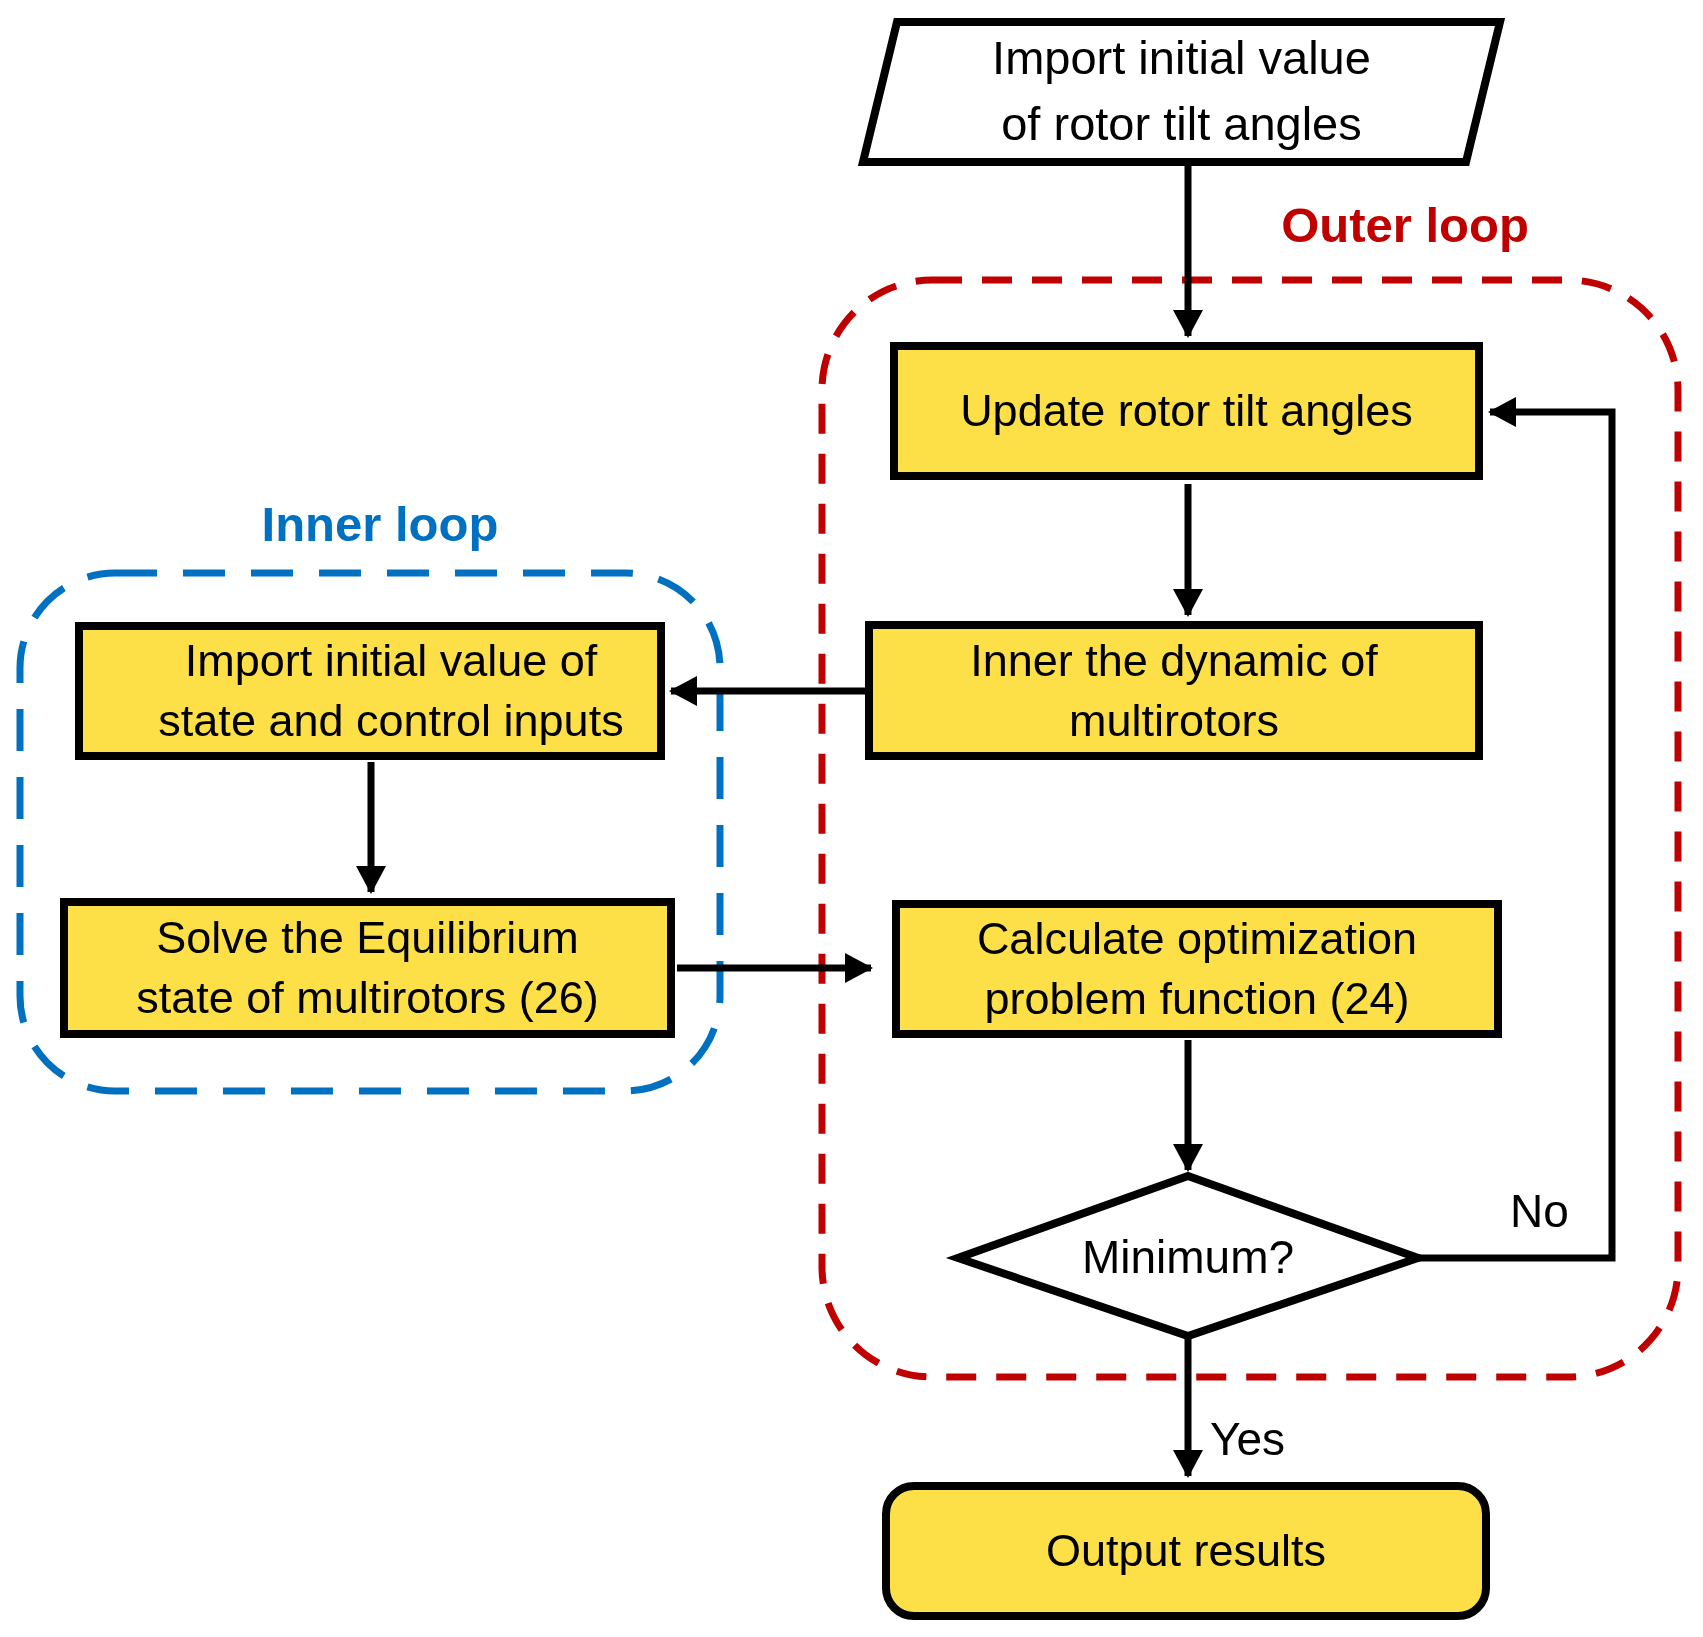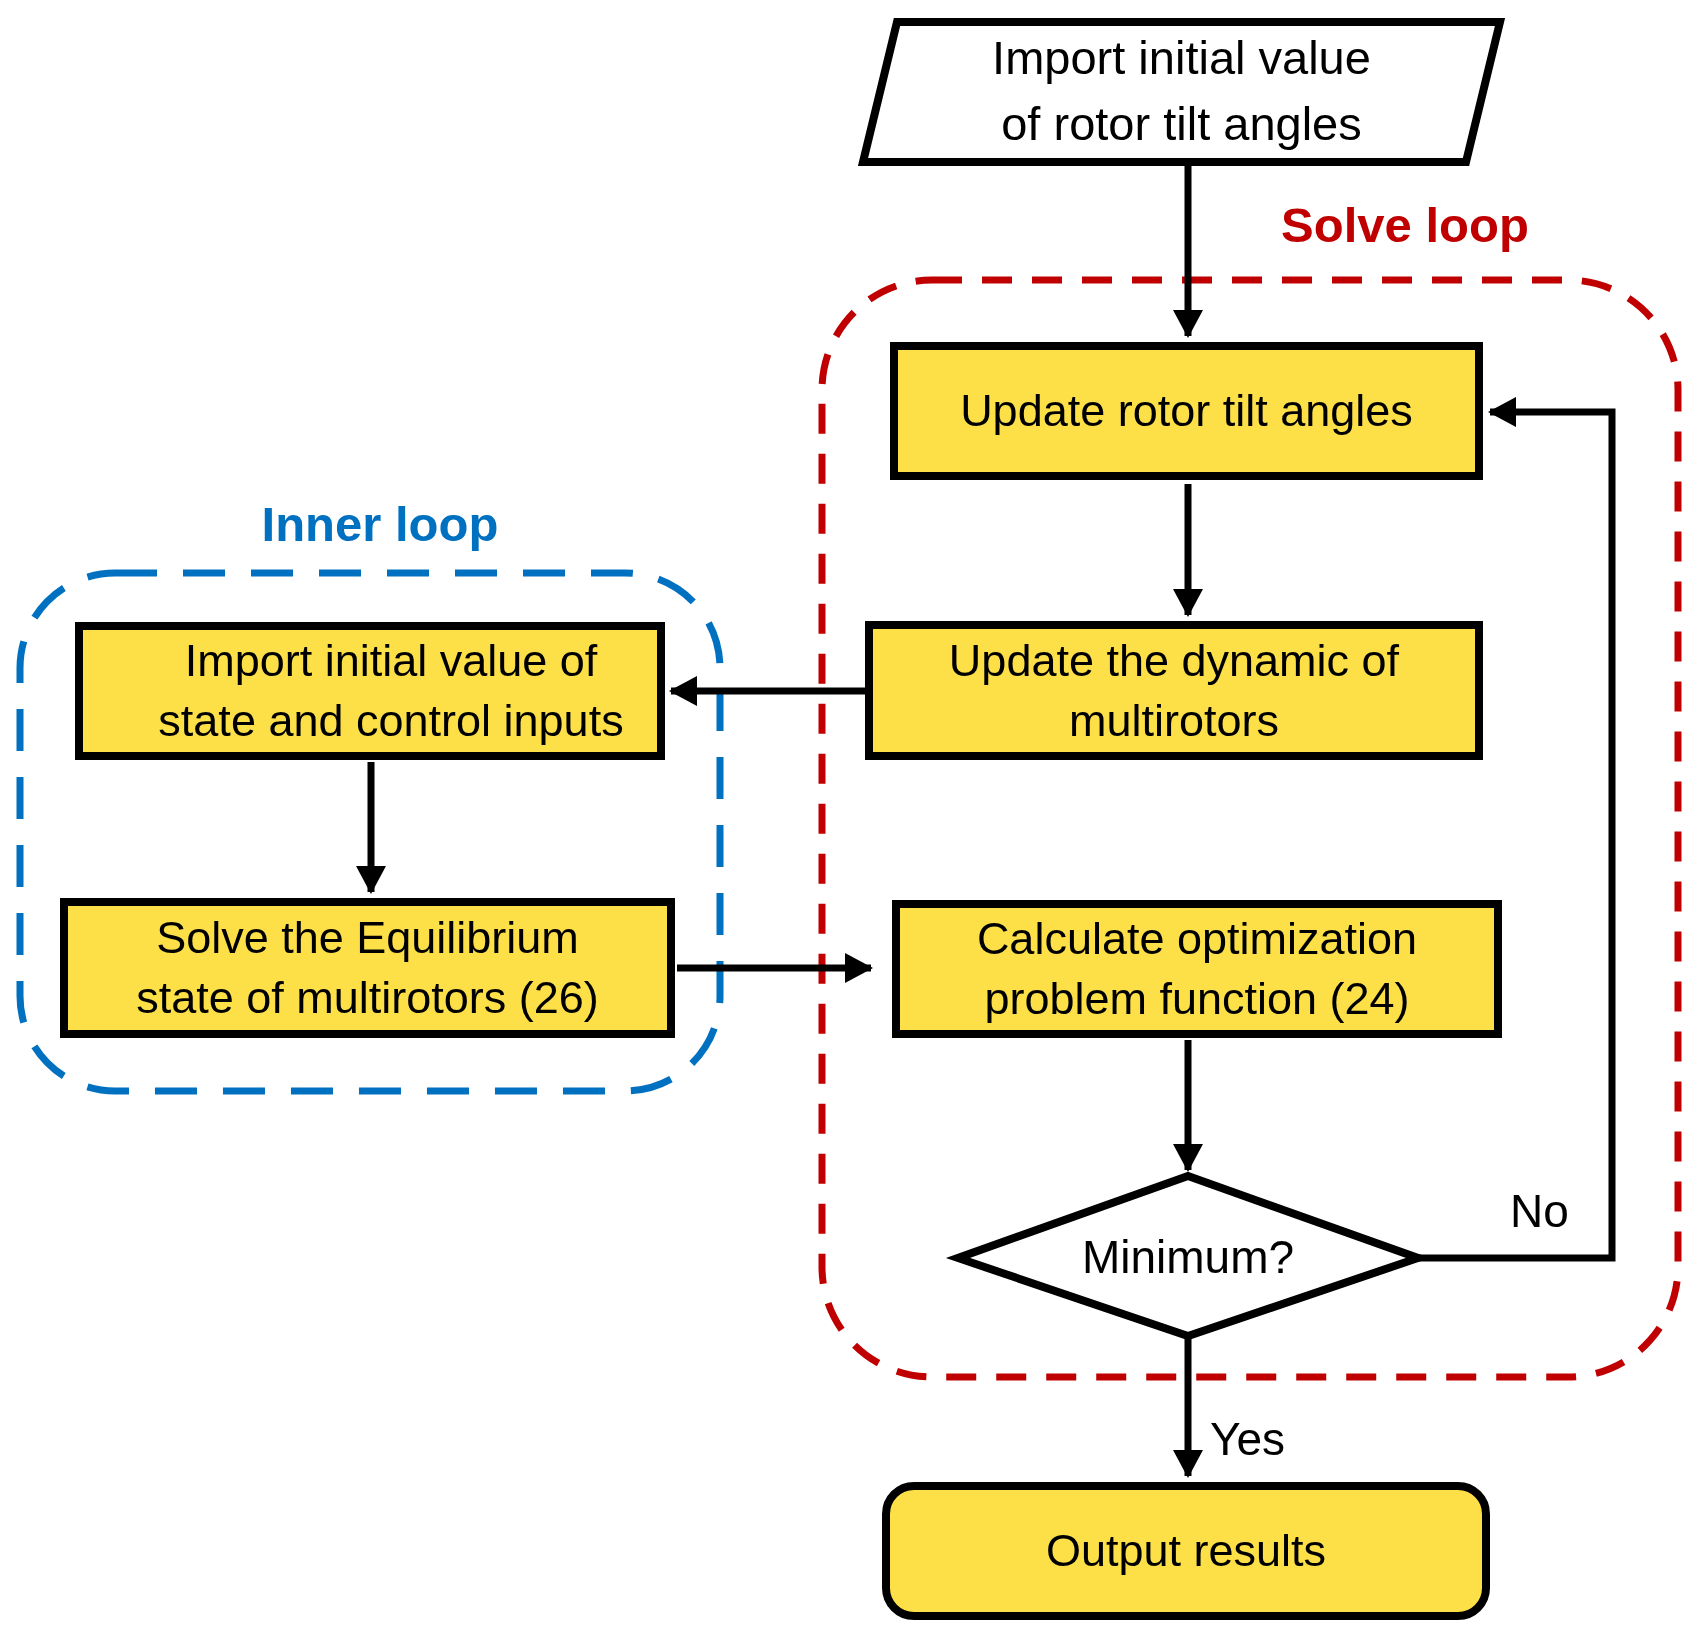--- a/index.html
+++ b/index.html
@@ -82,34 +82,34 @@
     <line x1="677" y1="968" x2="871" y2="968" stroke="#000" stroke-width="7" marker-end="url(#ah)"></line>
     <line x1="1188" y1="1040" x2="1188" y2="1170" stroke="#000" stroke-width="7" marker-end="url(#ah)"></line>
     <line x1="1188" y1="1336" x2="1188" y2="1476" stroke="#000" stroke-width="7" marker-end="url(#ah)"></line>
     <polyline points="1418,1258 1612,1258 1612,412 1490,412" fill="none" stroke="#000" stroke-width="7" marker-end="url(#ah)"></polyline>
 
     <polygon points="897,22 1500,22 1466,162 863,162" fill="#ffffff" stroke="#000" stroke-width="8"></polygon>
 
     <polygon points="1188,1176 1418,1258 1188,1336 958,1258" fill="#ffffff" stroke="#000" stroke-width="8"></polygon>
   </svg>
 
-  <div class="loop-label outer" style="left:1240px;top:197px;width:330px;">Solve loop</div>
+  <div class="loop-label outer" style="left:1240px;top:197px;width:330px;">Outer loop</div>
   <div class="loop-label inner" style="left:215px;top:496px;width:330px;">Inner loop</div>
 
   <div class="overlay-text" style="left:863px;top:20px;width:637px;height:142px;">
     <span>Import initial value</span>
     <span>of rotor tilt angles</span>
   </div>
 
   <div class="node" style="left:890px;top:342px;width:593px;height:138px;">
     <span>Update rotor tilt angles</span>
   </div>
 
   <div class="node" style="left:865px;top:621px;width:618px;height:139px;">
-    <span>Update the dynamic of</span>
+    <span>Inner the dynamic of</span>
     <span>multirotors</span>
   </div>
 
   <div class="node" style="left:75px;top:622px;width:590px;height:138px;padding-left:42px;">
     <span>Import initial value of</span>
     <span>state and control inputs</span>
   </div>
 
   <div class="node" style="left:60px;top:898px;width:615px;height:140px;">
     <span>Solve the Equilibrium</span>

